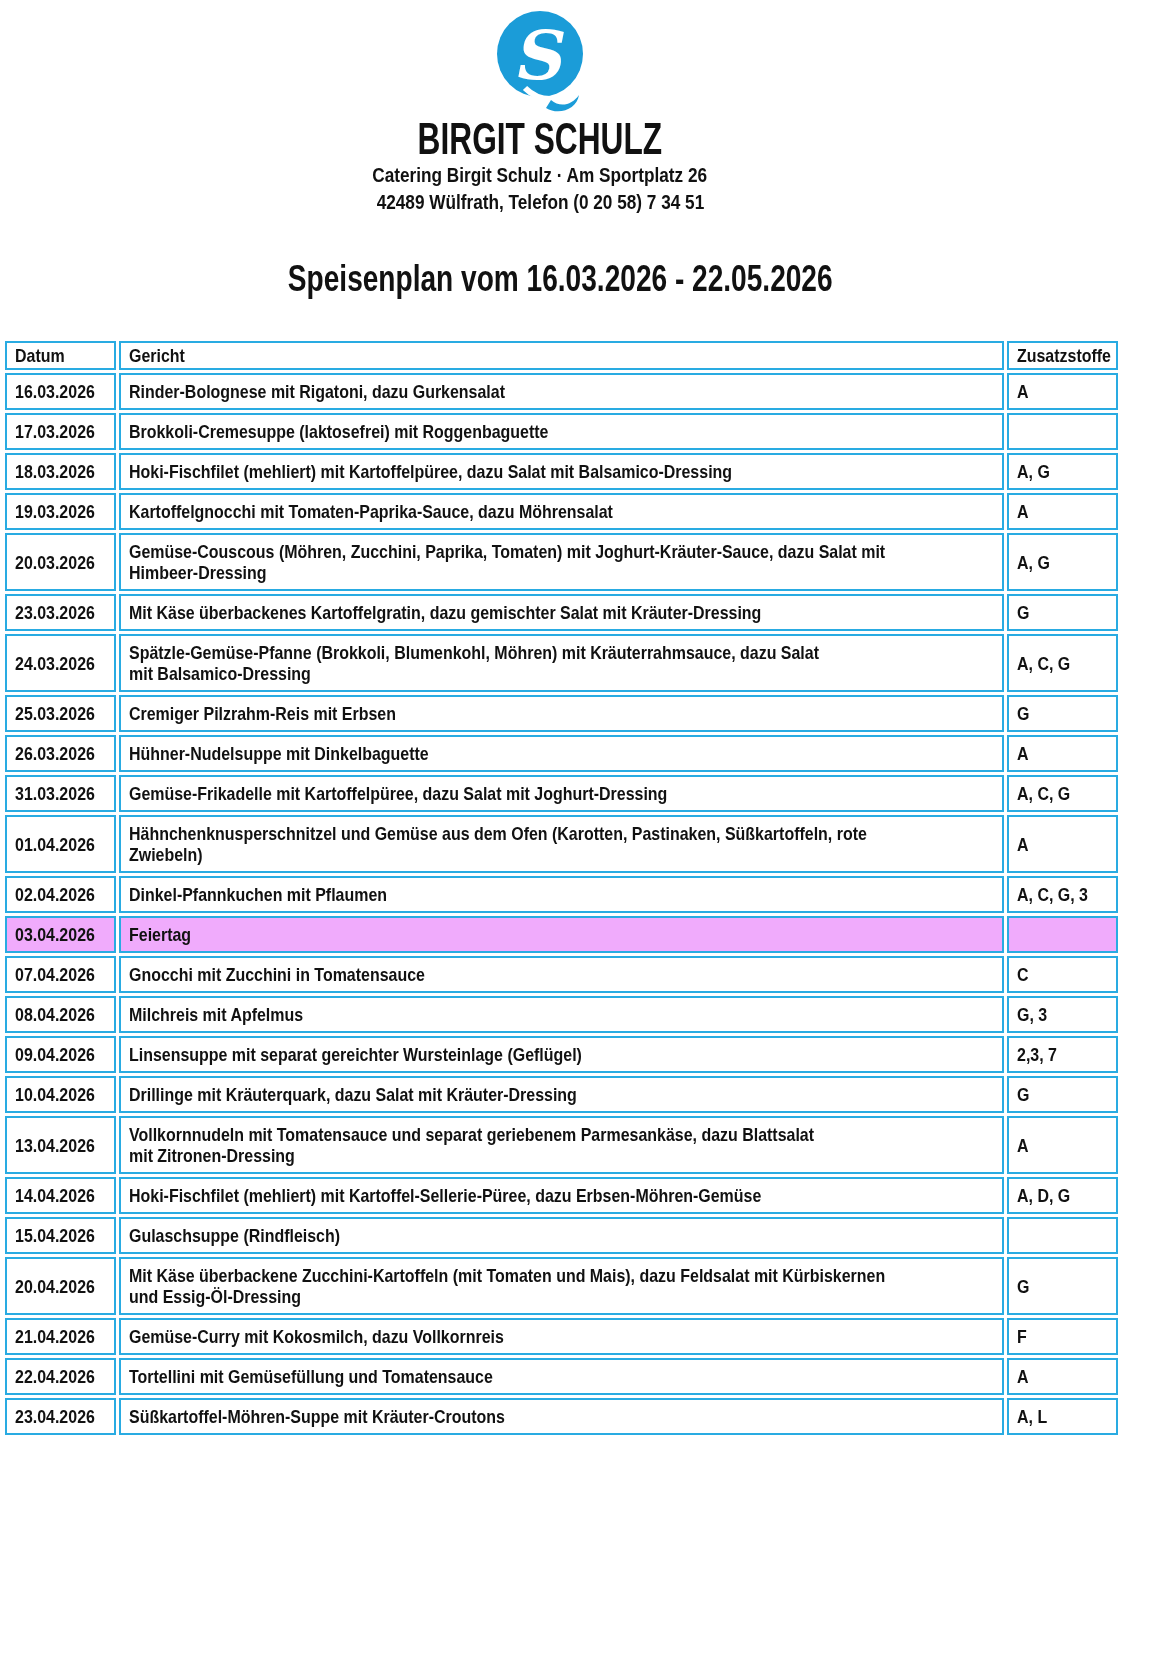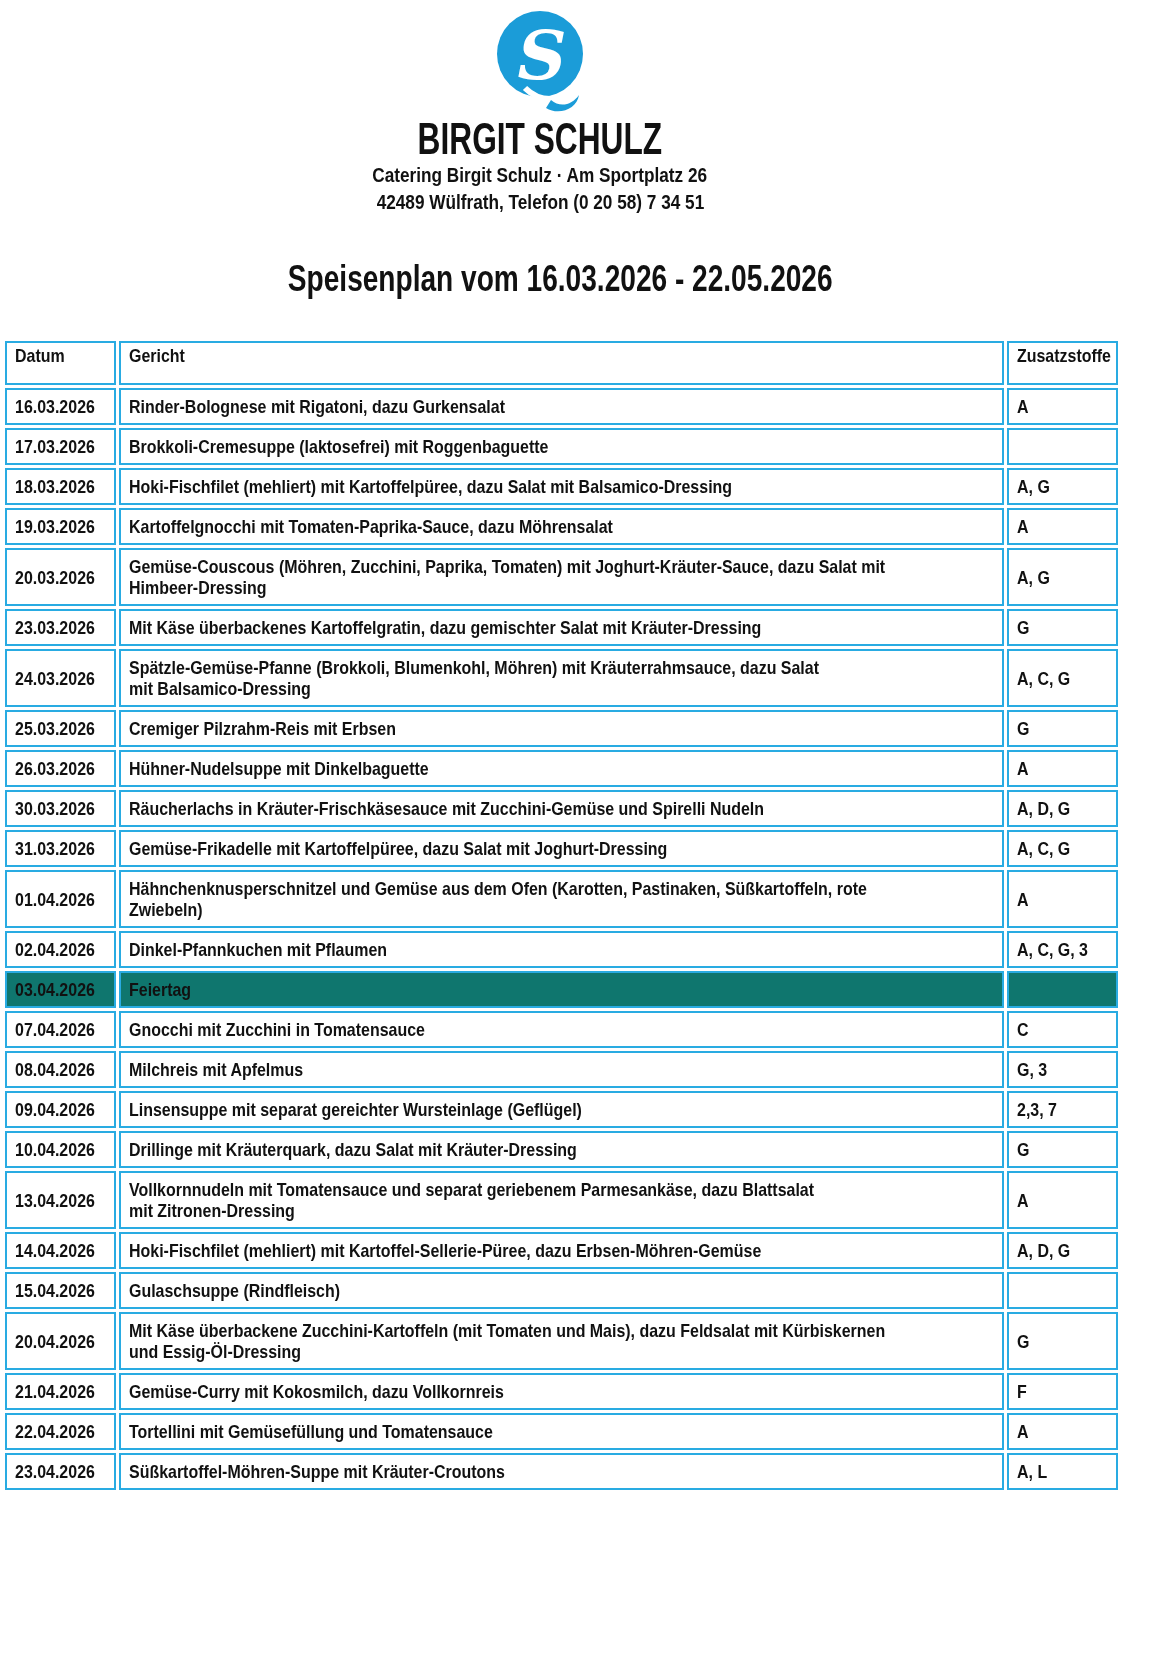--- a/index.html
+++ b/index.html
@@ -33,36 +33,36 @@
   col.c-add  { width:111px; }
   th, td {
     border:2px solid #29ABE2;
     background:#ffffff;
     text-align:left;
     vertical-align:middle;
     overflow:hidden;
   }
   th {
     font-size:19px; line-height:19px;
-    padding:3px 6px 18px 8px;
+    padding:3px 6px 3px 8px;
     font-weight:bold;
     margin-top:8px;
   }
   td {
     font-size:19px; line-height:21px;
     padding:6px 6px 6px 8px;
   }
   .cond {
     display:inline-block;
     transform:scaleX(0.84);
     transform-origin:0 50%;
   }
   th .cond, td.date .cond, td.add .cond { white-space:nowrap; }
   td.dish .cond { width:119%; white-space:pre-line; }
-  tr.holiday td { background:#0f766e; }
+  tr.holiday td { background:#f0abfc; }
 </style>
 </head>
 <body>
 
 <div class="header-block">
   <div class="logo-wrap">
     <svg width="88" height="104" viewBox="0 0 88 104" aria-hidden="true">
       <circle cx="44" cy="44" r="43" fill="#1B9CD8"></circle>
       <path d="M29,78 C44,93 65,92 79,79" stroke="#ffffff" stroke-width="6" fill="none"></path>
       <path d="M55,90 C64,98 76,95 83,85 C81,99 63,106 50,98 Z" fill="#1B9CD8"></path>
@@ -132,25 +132,20 @@
     <td class="date"><span class="cond">25.03.2026</span></td>
     <td class="dish"><span class="cond">Cremiger Pilzrahm-Reis mit Erbsen</span></td>
     <td class="add"><span class="cond">G</span></td>
   </tr>
       <tr>
     <td class="date"><span class="cond">26.03.2026</span></td>
     <td class="dish"><span class="cond">Hühner-Nudelsuppe mit Dinkelbaguette</span></td>
     <td class="add"><span class="cond">A</span></td>
   </tr>
       <tr>
-    <td class="date"><span class="cond">30.03.2026</span></td>
-    <td class="dish"><span class="cond">Räucherlachs in Kräuter-Frischkäsesauce mit Zucchini-Gemüse und Spirelli Nudeln</span></td>
-    <td class="add"><span class="cond">A, D, G</span></td>
-  </tr>
-      <tr>
     <td class="date"><span class="cond">31.03.2026</span></td>
     <td class="dish"><span class="cond">Gemüse-Frikadelle mit Kartoffelpüree, dazu Salat mit Joghurt-Dressing</span></td>
     <td class="add"><span class="cond">A, C, G</span></td>
   </tr>
       <tr>
     <td class="date"><span class="cond">01.04.2026</span></td>
     <td class="dish"><span class="cond">Hähnchenknusperschnitzel und Gemüse aus dem Ofen (Karotten, Pastinaken, Süßkartoffeln, rote
 Zwiebeln)</span></td>
     <td class="add"><span class="cond">A</span></td>
   </tr>

